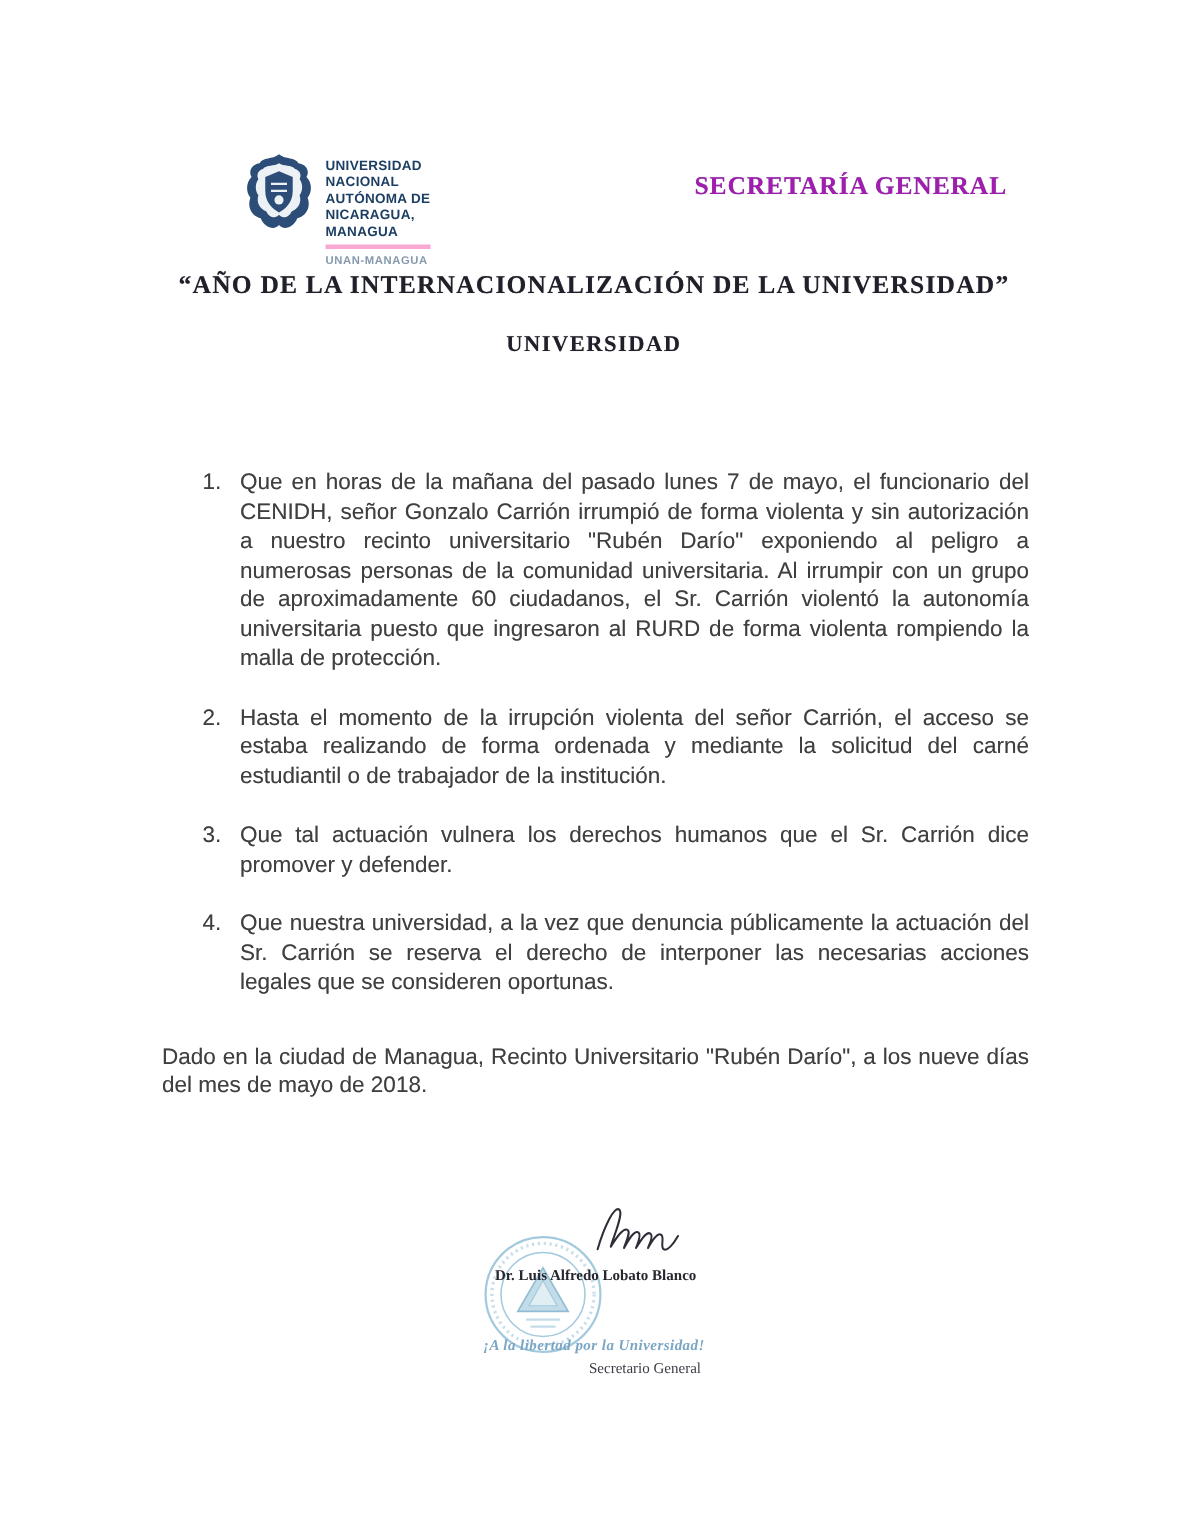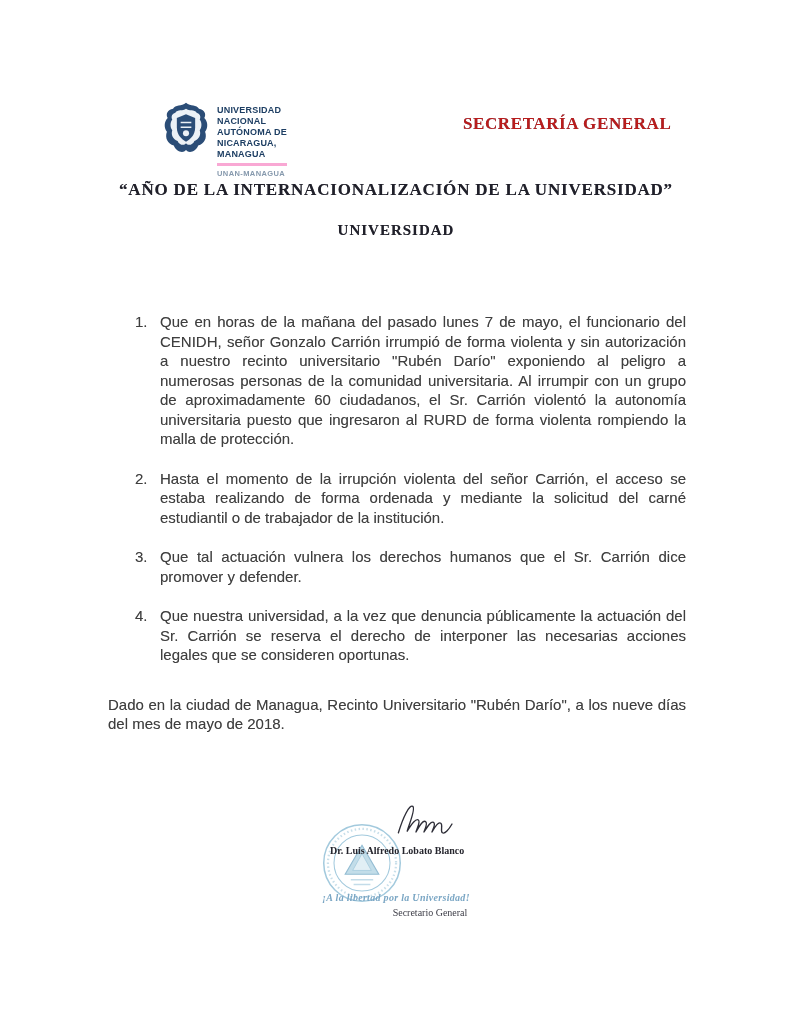--- a/index.html
+++ b/index.html
@@ -23,21 +23,21 @@
   }
   .logo-sub{
     margin-top:3px;padding-top:2px;
     border-top:3px solid #f9a8d4;
     font-size:7.5px;font-weight:bold;color:#8699ad;
     letter-spacing:.4px;
   }
   .office-heading{
     position:absolute;left:463px;top:114px;
     font-family:"Liberation Serif", serif;
-    font-weight:bold;font-size:17px;color:#b91c1c;
+    font-weight:bold;font-size:17px;color:#a21caf;
     letter-spacing:.6px;
     text-shadow:0 0 .5px rgba(31,58,95,.55);
   }
   .doc-year{
     position:absolute;left:0;right:0;top:180px;
     text-align:center;
     font-family:"Liberation Serif", serif;
     font-weight:bold;font-size:17px;color:#20202a;
     letter-spacing:.8px;
     text-shadow:0 0 .5px rgba(32,32,42,.5);

